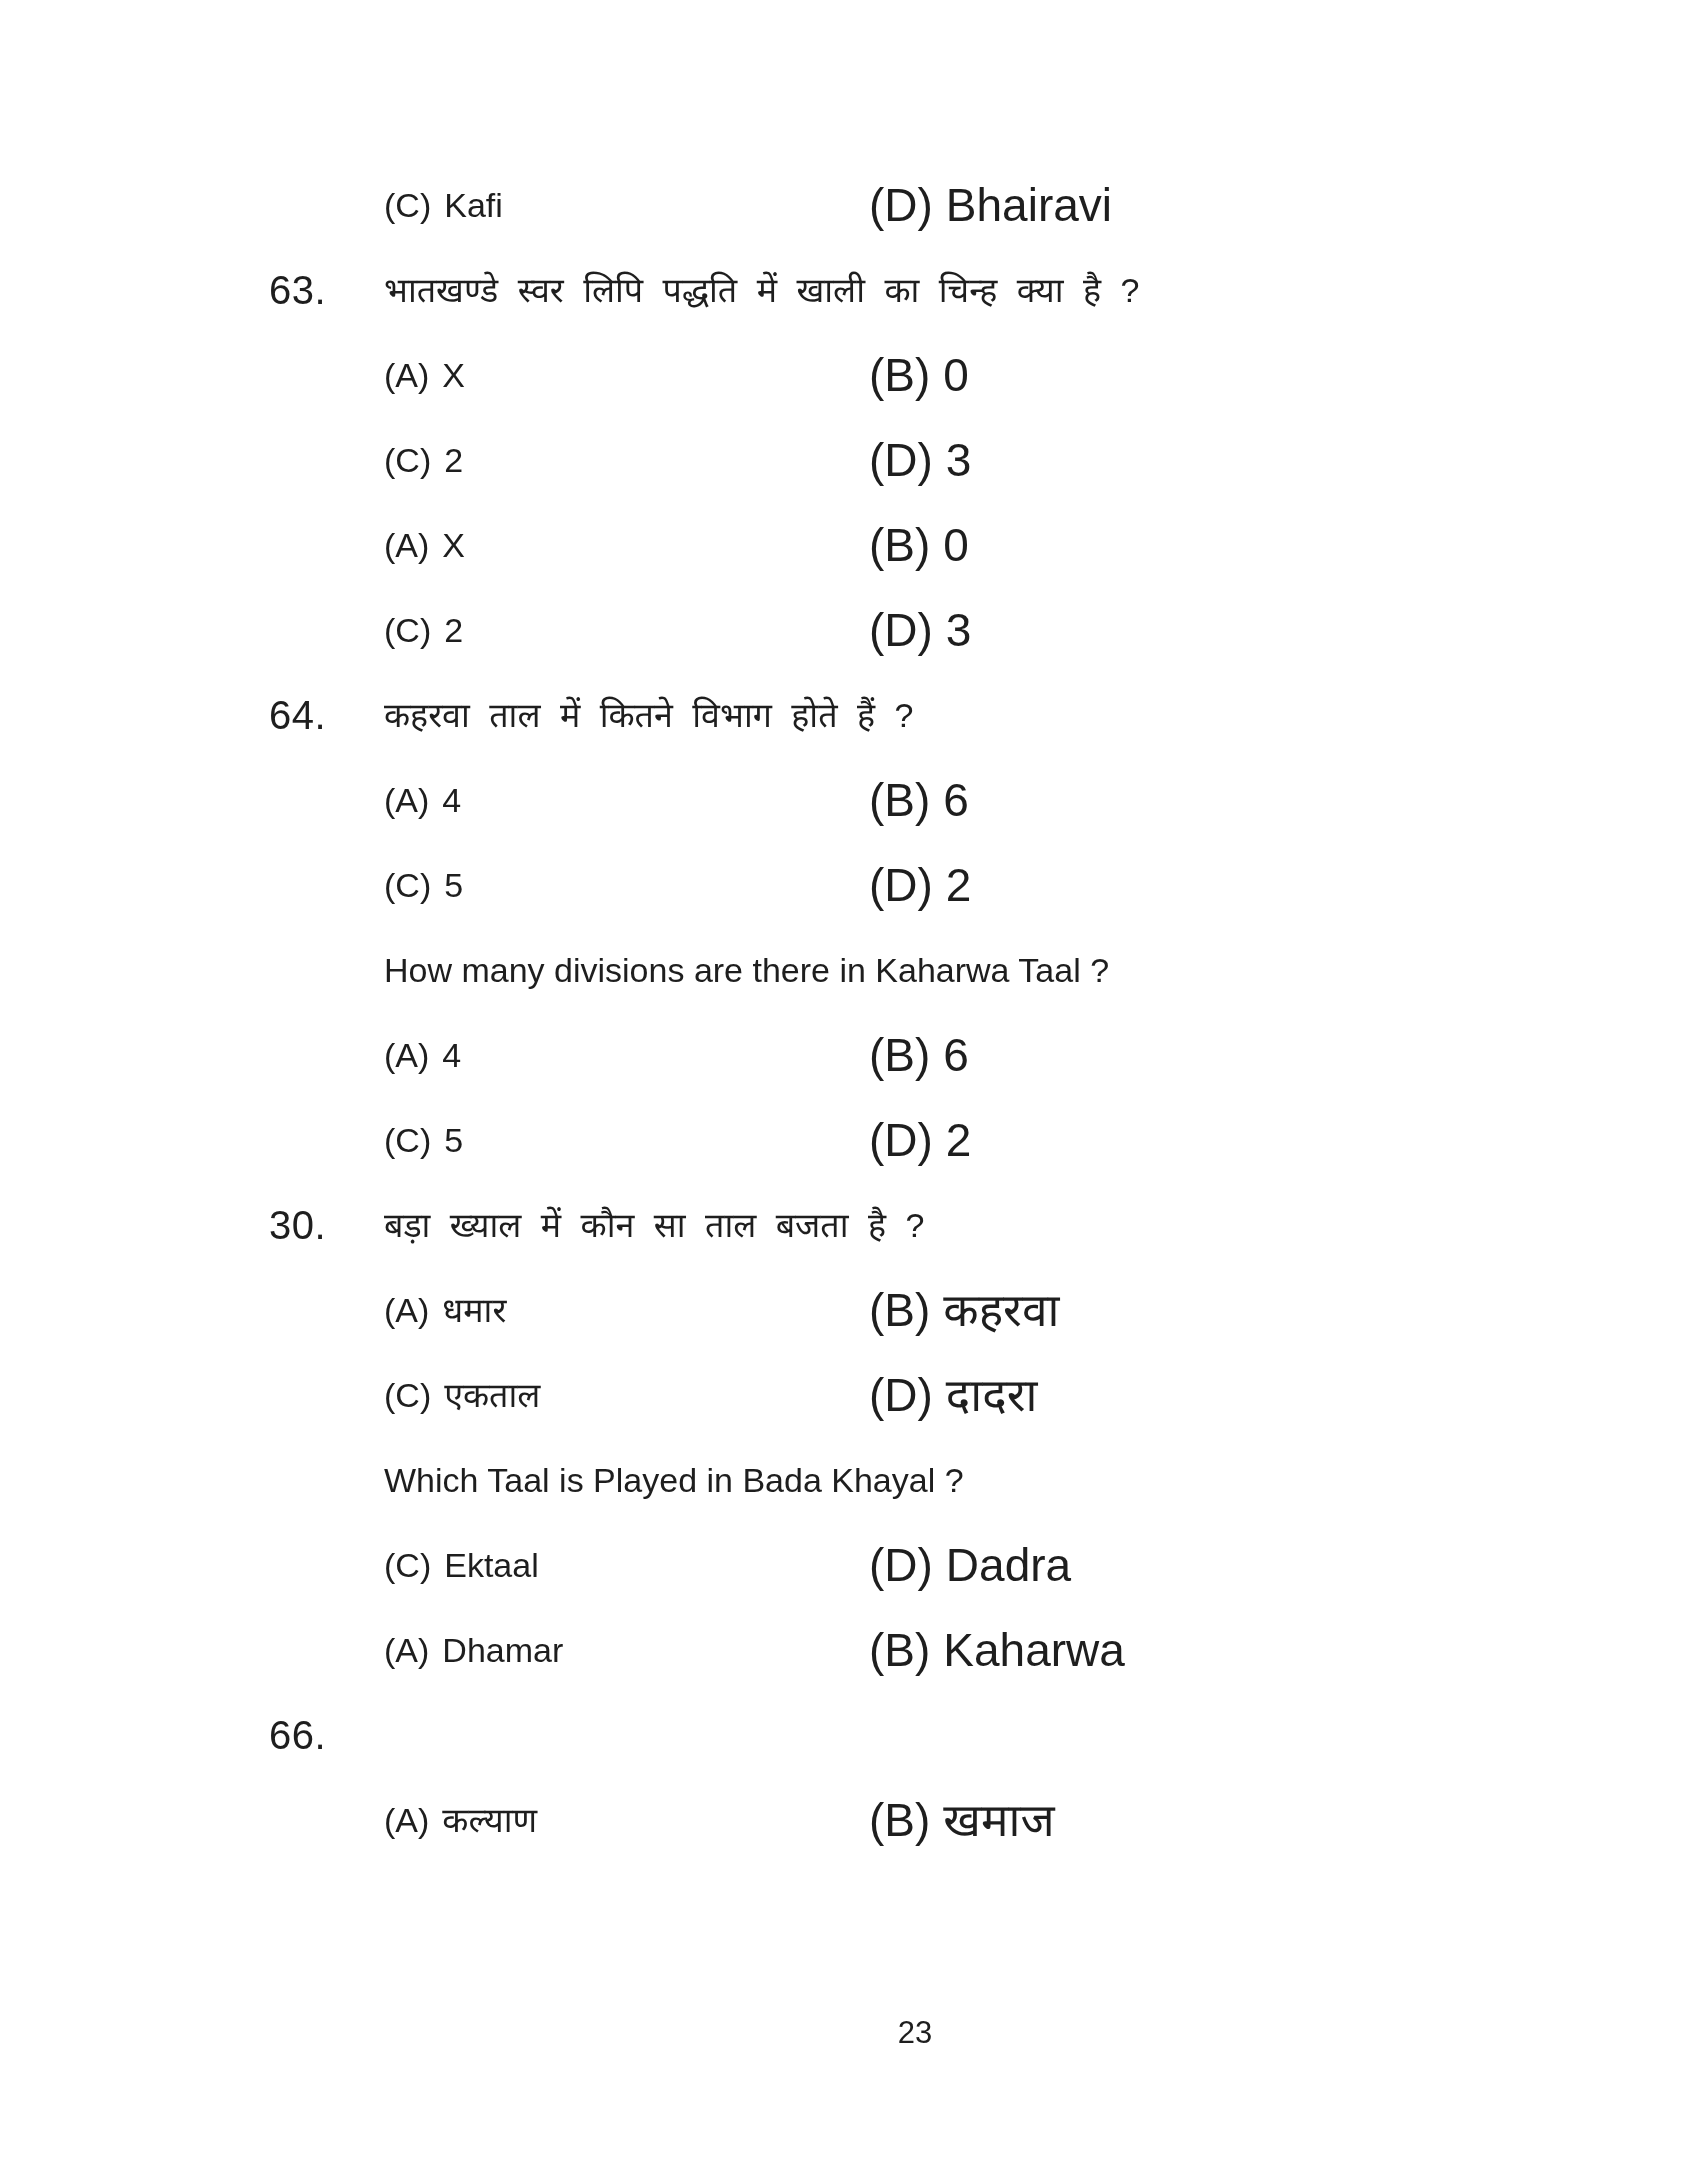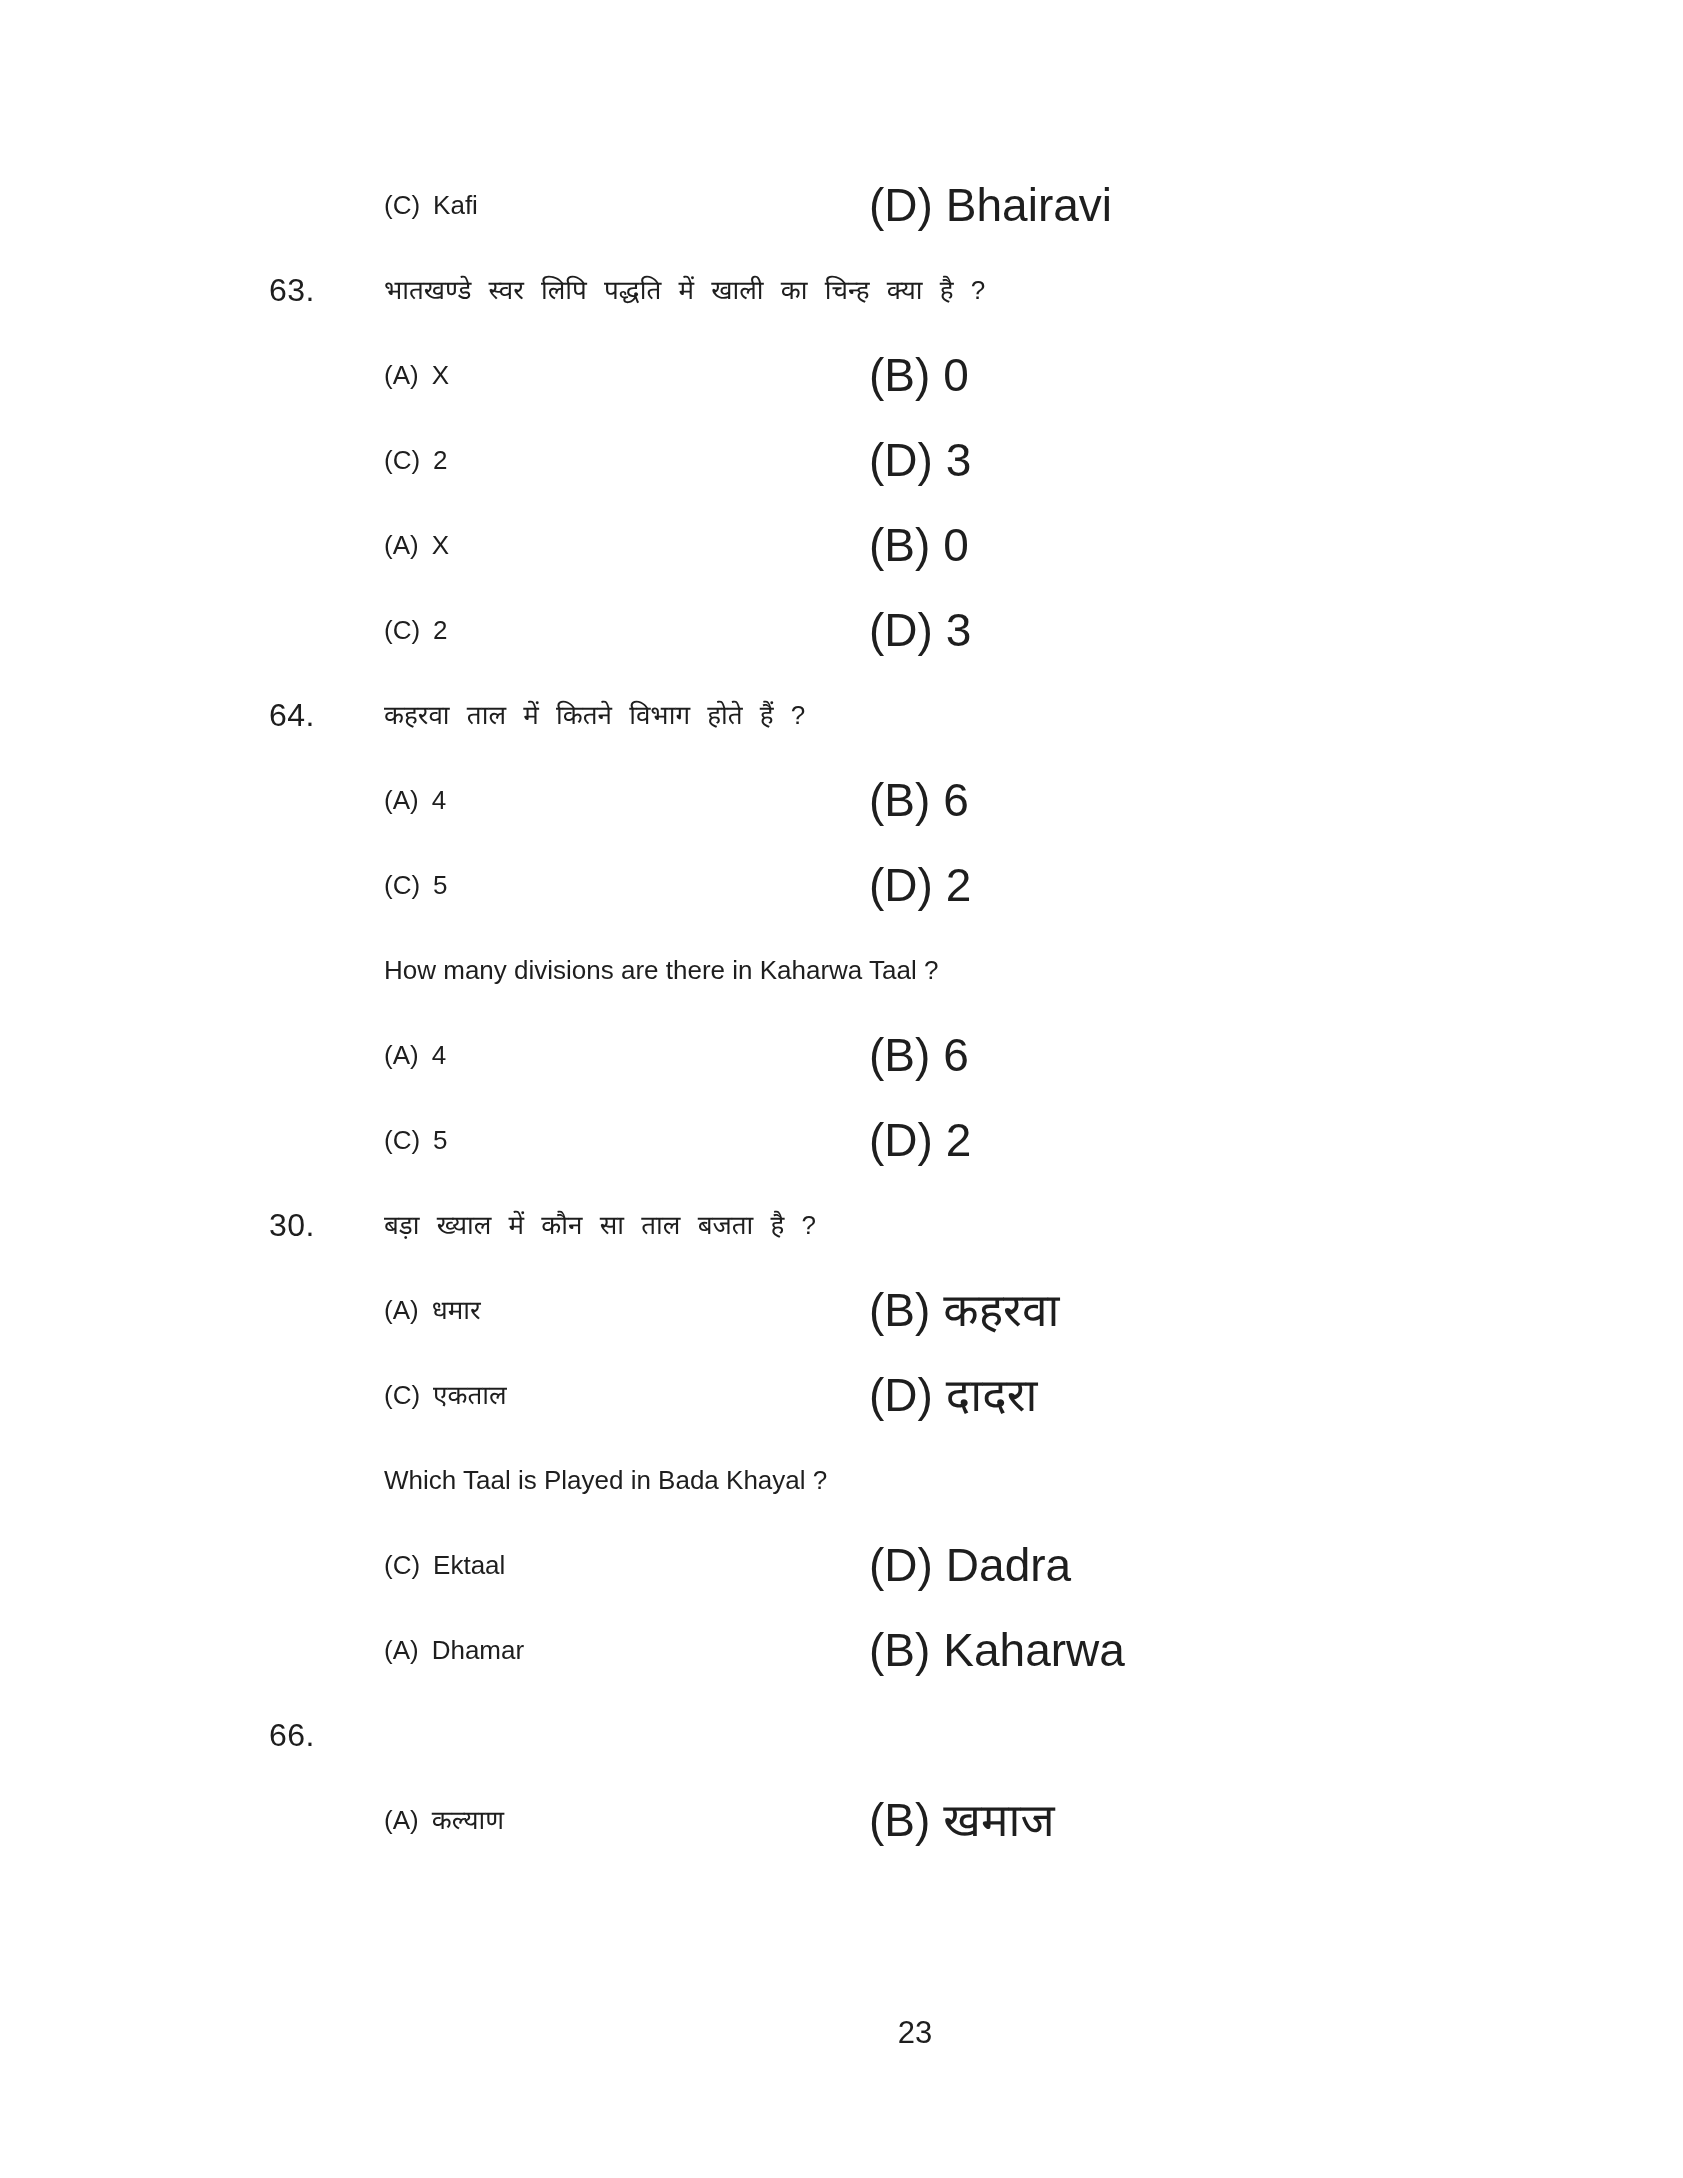--- a/index.html
+++ b/index.html
@@ -23,29 +23,29 @@
     width: 1683px;
   }
   .row {
     position: relative;
     height: 85px;
   }
   .qnum {
     position: absolute;
     left: 269px;
     top: 0;
-    font-size: 32px;
+    font-size: 40px;
     line-height: 48px;
     letter-spacing: 0.5px;
   }
   .col-main {
     position: absolute;
     left: 384px;
     top: 0;
-    font-size: 26px;
+    font-size: 34px;
     line-height: 48px;
     white-space: nowrap;
   }
   .col-b {
     position: absolute;
     left: 869px;
     top: 0;
     font-size: 46px;
     line-height: 48px;
     white-space: nowrap;

